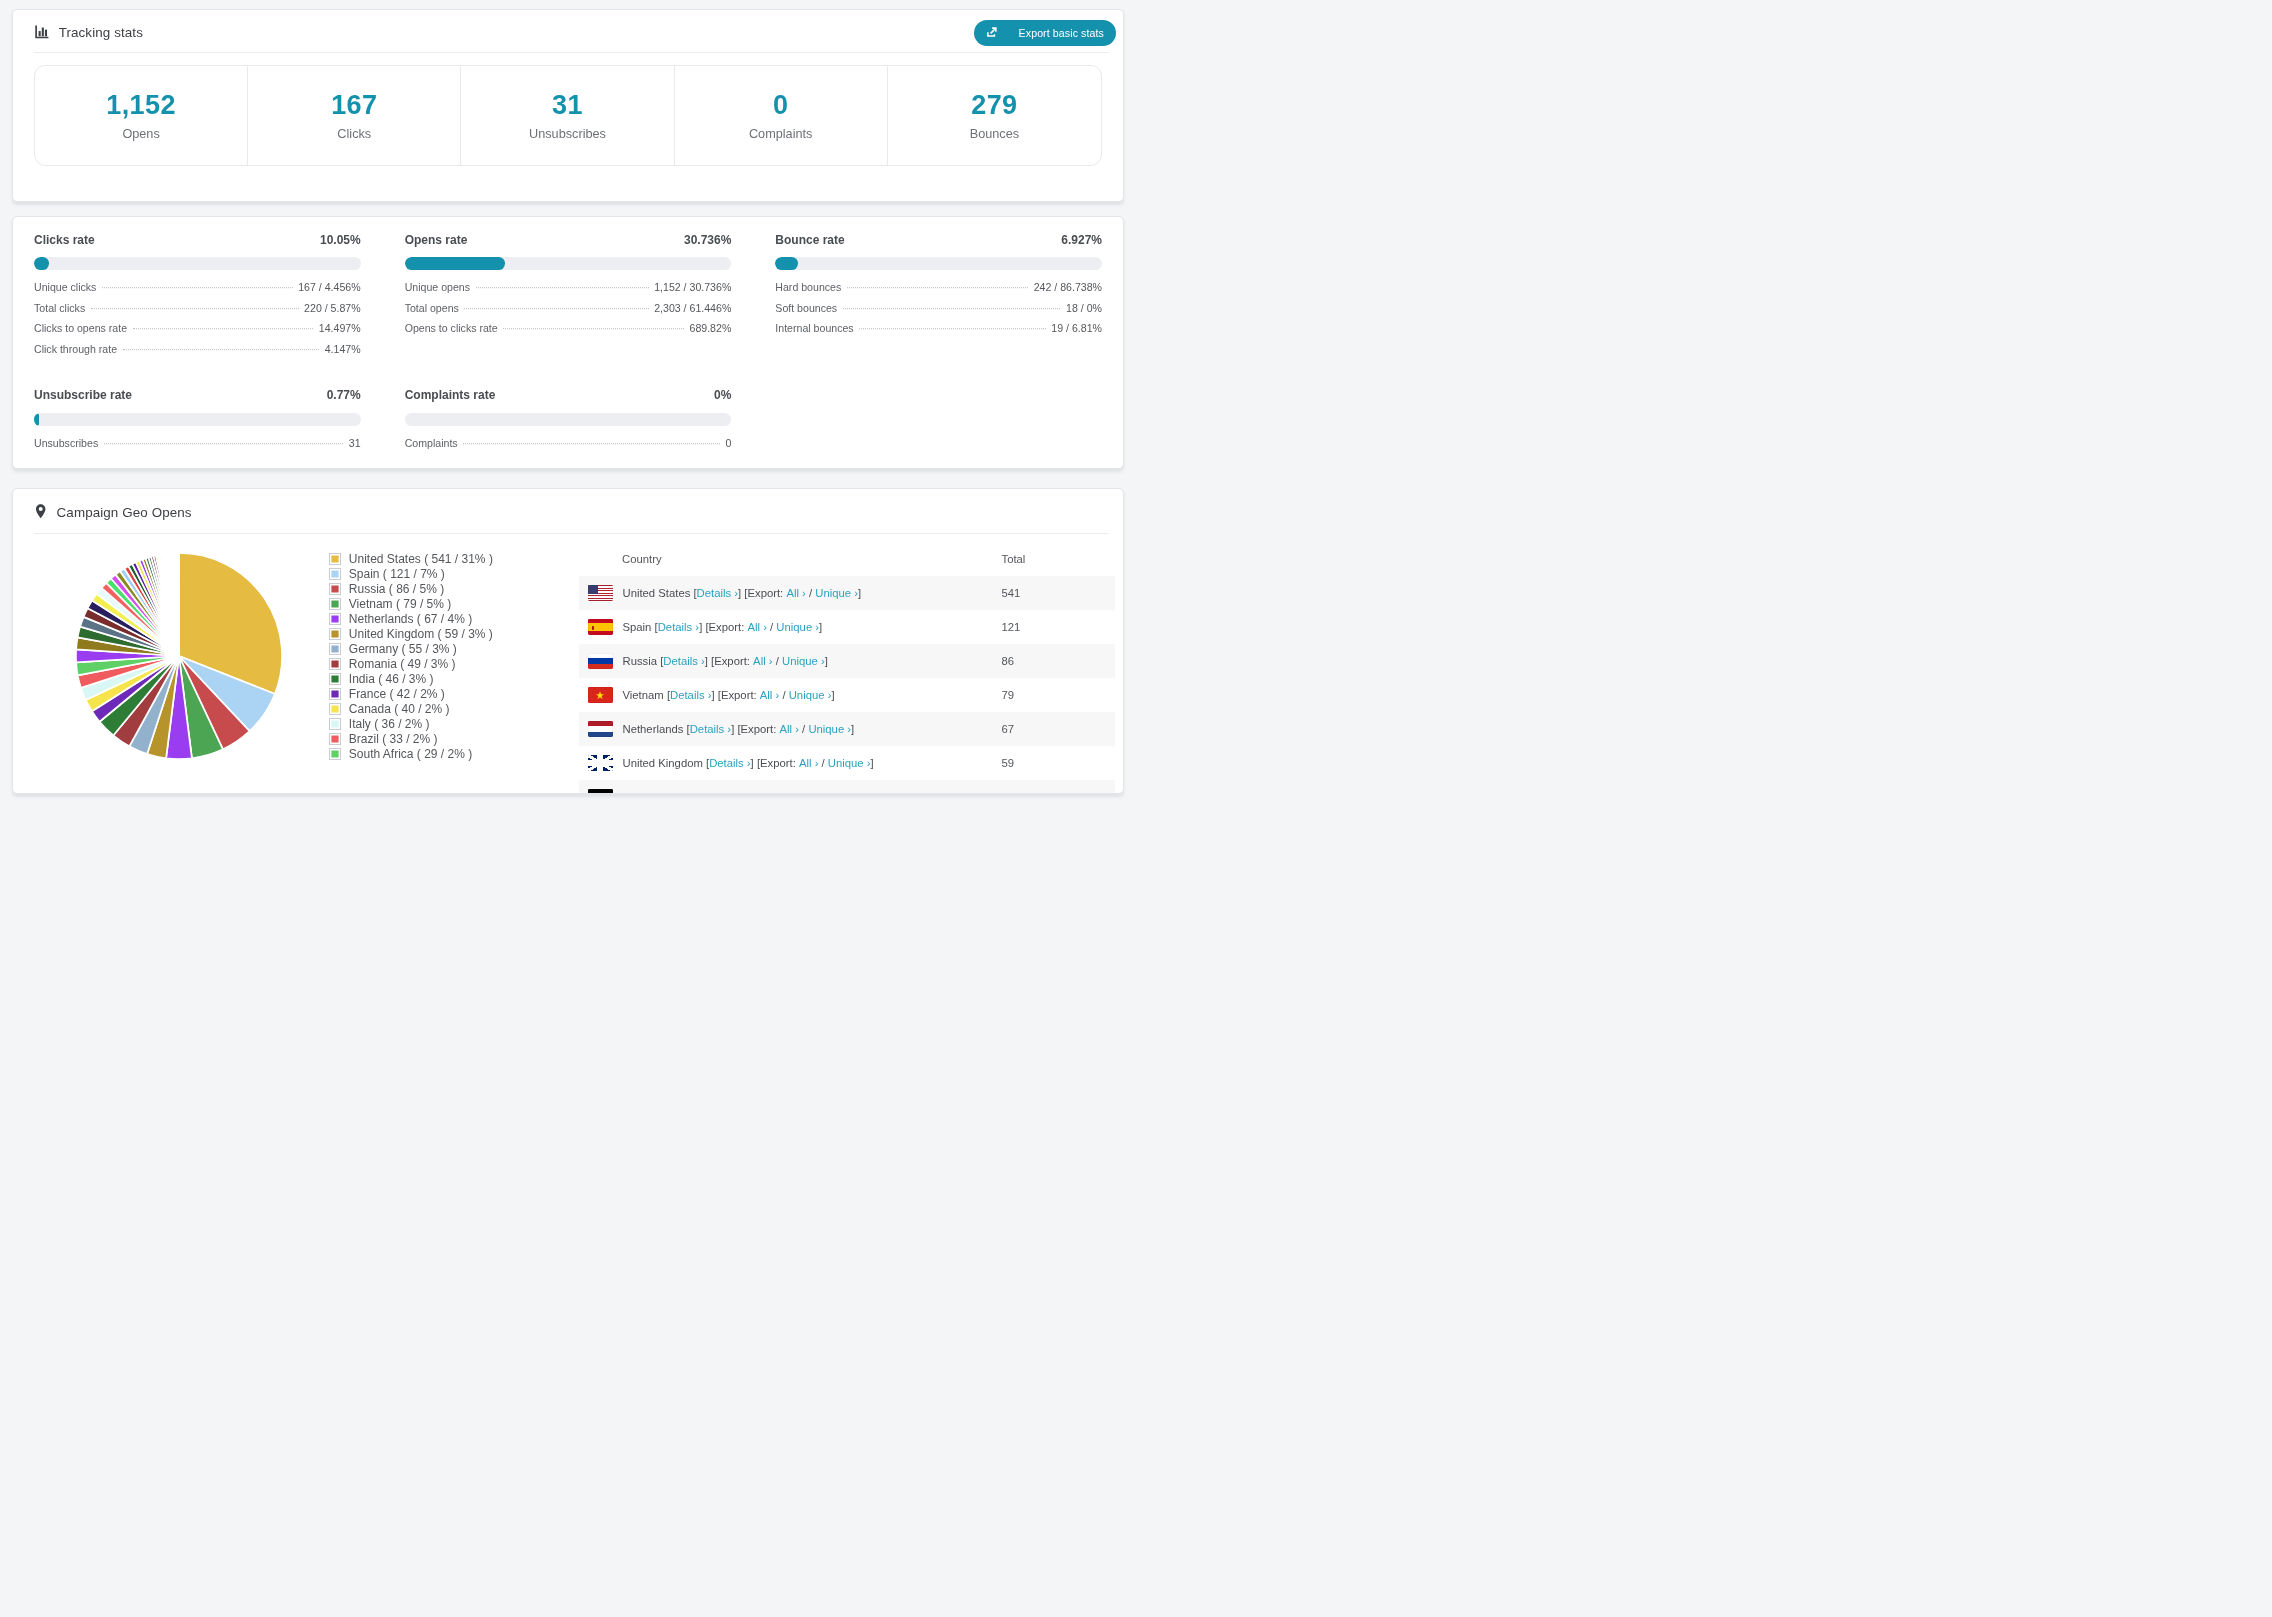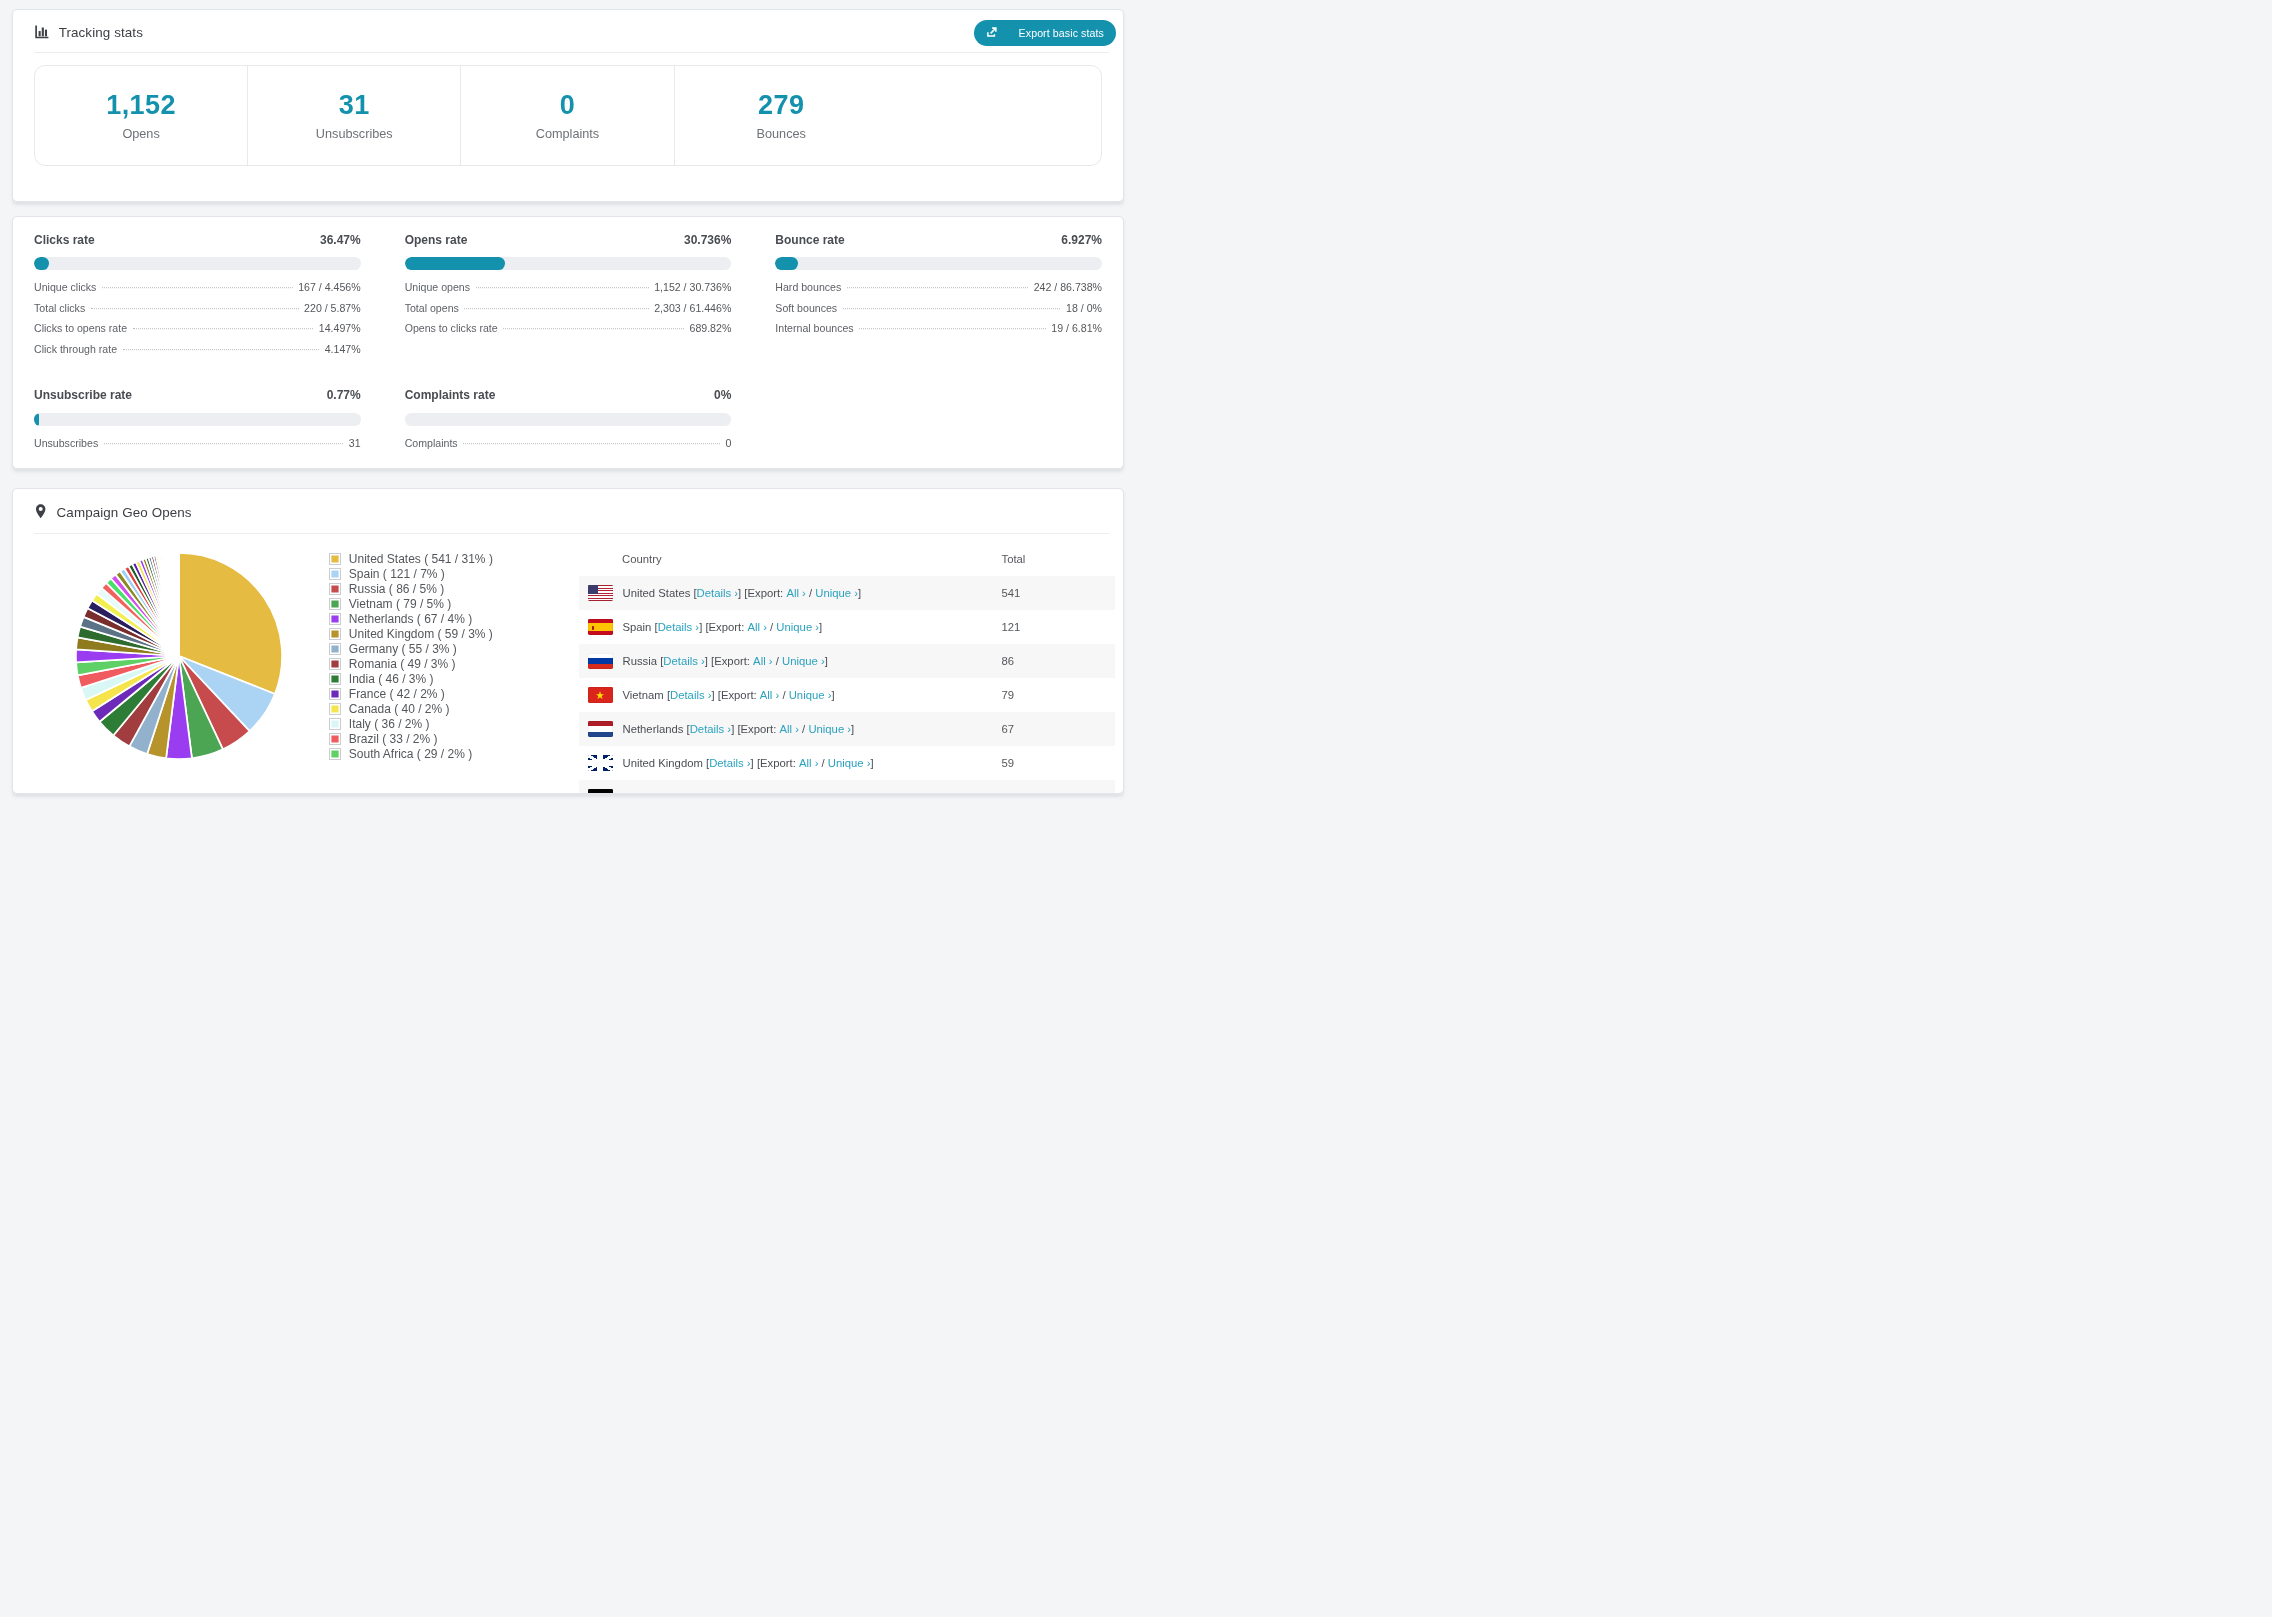--- a/index.html
+++ b/index.html
@@ -119,40 +119,44 @@
         <span>Export basic stats</span>
       </button>
     </div>
     <div class="divider"></div>
     <div class="summary" id="summary">
         <div class="tile">
           <div class="num" style="color: rgb(19, 145, 173);">1,152</div>
           <div class="lbl">Opens</div>
         </div>
         <div class="tile">
+          <div class="num" style="color: rgb(19, 145, 173);">167</div>
+          <div class="lbl">Clicks</div>
+        </div>
+        <div class="tile">
           <div class="num" style="color: rgb(19, 145, 173);">31</div>
           <div class="lbl">Unsubscribes</div>
         </div>
         <div class="tile">
           <div class="num" style="color: rgb(19, 145, 173);">0</div>
           <div class="lbl">Complaints</div>
         </div>
         <div class="tile">
           <div class="num" style="color: rgb(19, 145, 173);">279</div>
           <div class="lbl">Bounces</div>
         </div>
       </div>
   </section>
 
   <section class="card card-rates">
     <div class="rates-grid" id="rates">
         <div class="rate-sec">
           <div class="rate-head">
             <span>Clicks rate</span>
-            <span>36.47%</span>
+            <span>10.05%</span>
           </div>
           <div class="rate-bar" style="background: rgb(236, 238, 241);">
             <div class="rate-fill" style="width: 4.46%; background: rgb(19, 145, 173);"></div>
           </div>
           <div class="rate-rows">
             <div class="rrow">
               <span class="lbl">Unique clicks</span>
               <span class="leader"></span>
               <span class="val">167 / 4.456%</span>
             </div>

